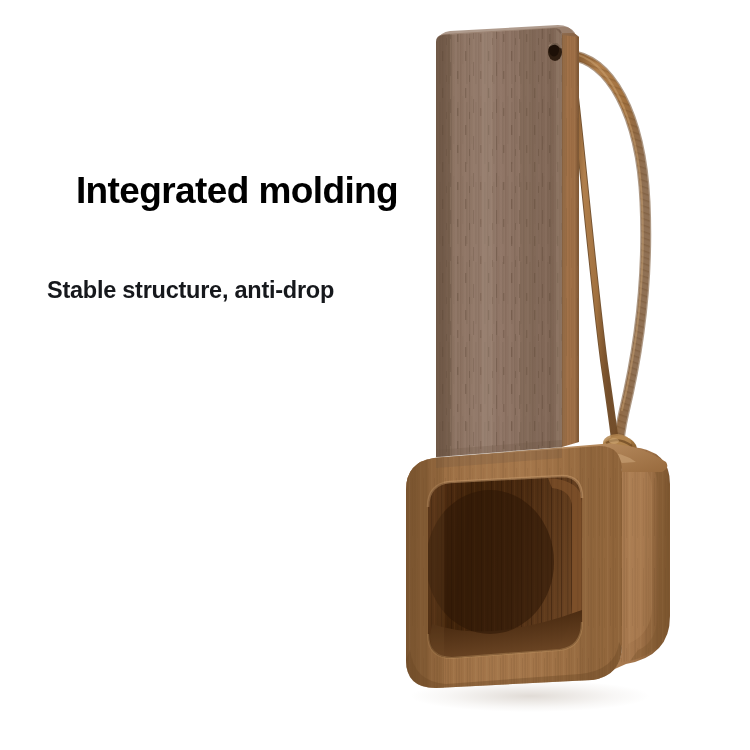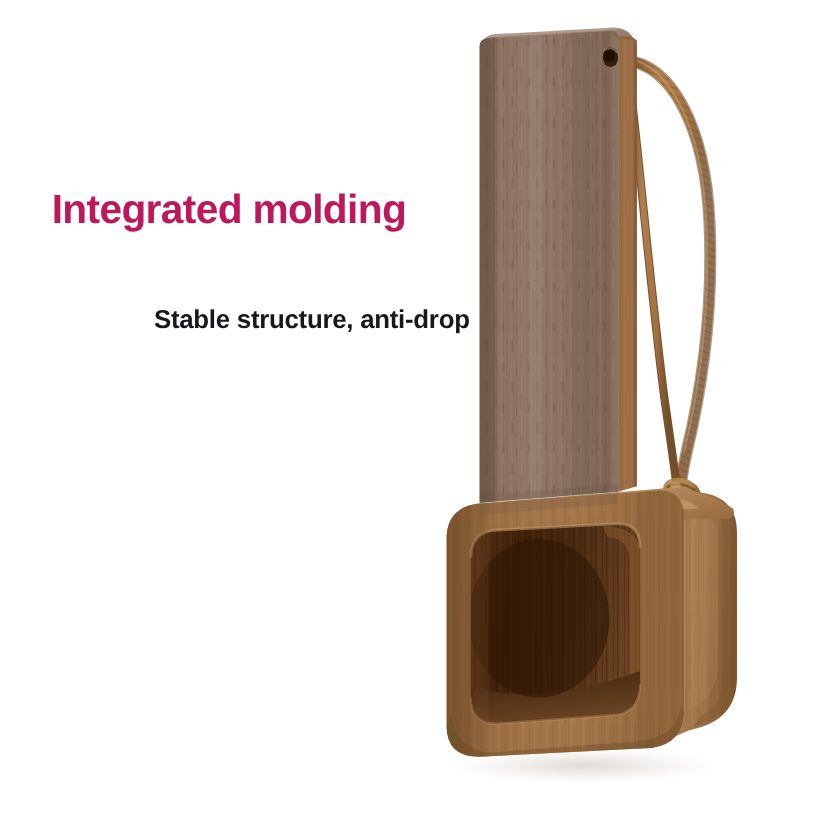--- a/index.html
+++ b/index.html
@@ -23,34 +23,35 @@
     position: absolute;
     left: 47px;
     top: 172px;
     width: 380px;
   }
   .headline {
     font-size: 37px;
     font-weight: 800;
     letter-spacing: -0.6px;
     line-height: 1.05;
-    color: #be185d;
+    color: #000000;
     margin: 0;
     white-space: nowrap;
+    text-align: center;
   }
   .subcopy {
     margin: 0;
     padding-top: 60px;
     font-size: 23.5px;
     font-weight: 700;
     letter-spacing: -0.25px;
     line-height: 1.62;
     color: #16181c;
   }
-  .subcopy .line { display: block; white-space: nowrap; text-align: right; }
+  .subcopy .line { display: block; white-space: nowrap; }
 
   
   .product-photo {
     position: absolute;
     left: 370px;
     top: 10px;
     width: 380px;
     height: 730px;
   }
   .product-photo svg { display: block; width: 100%; height: 100%; }

